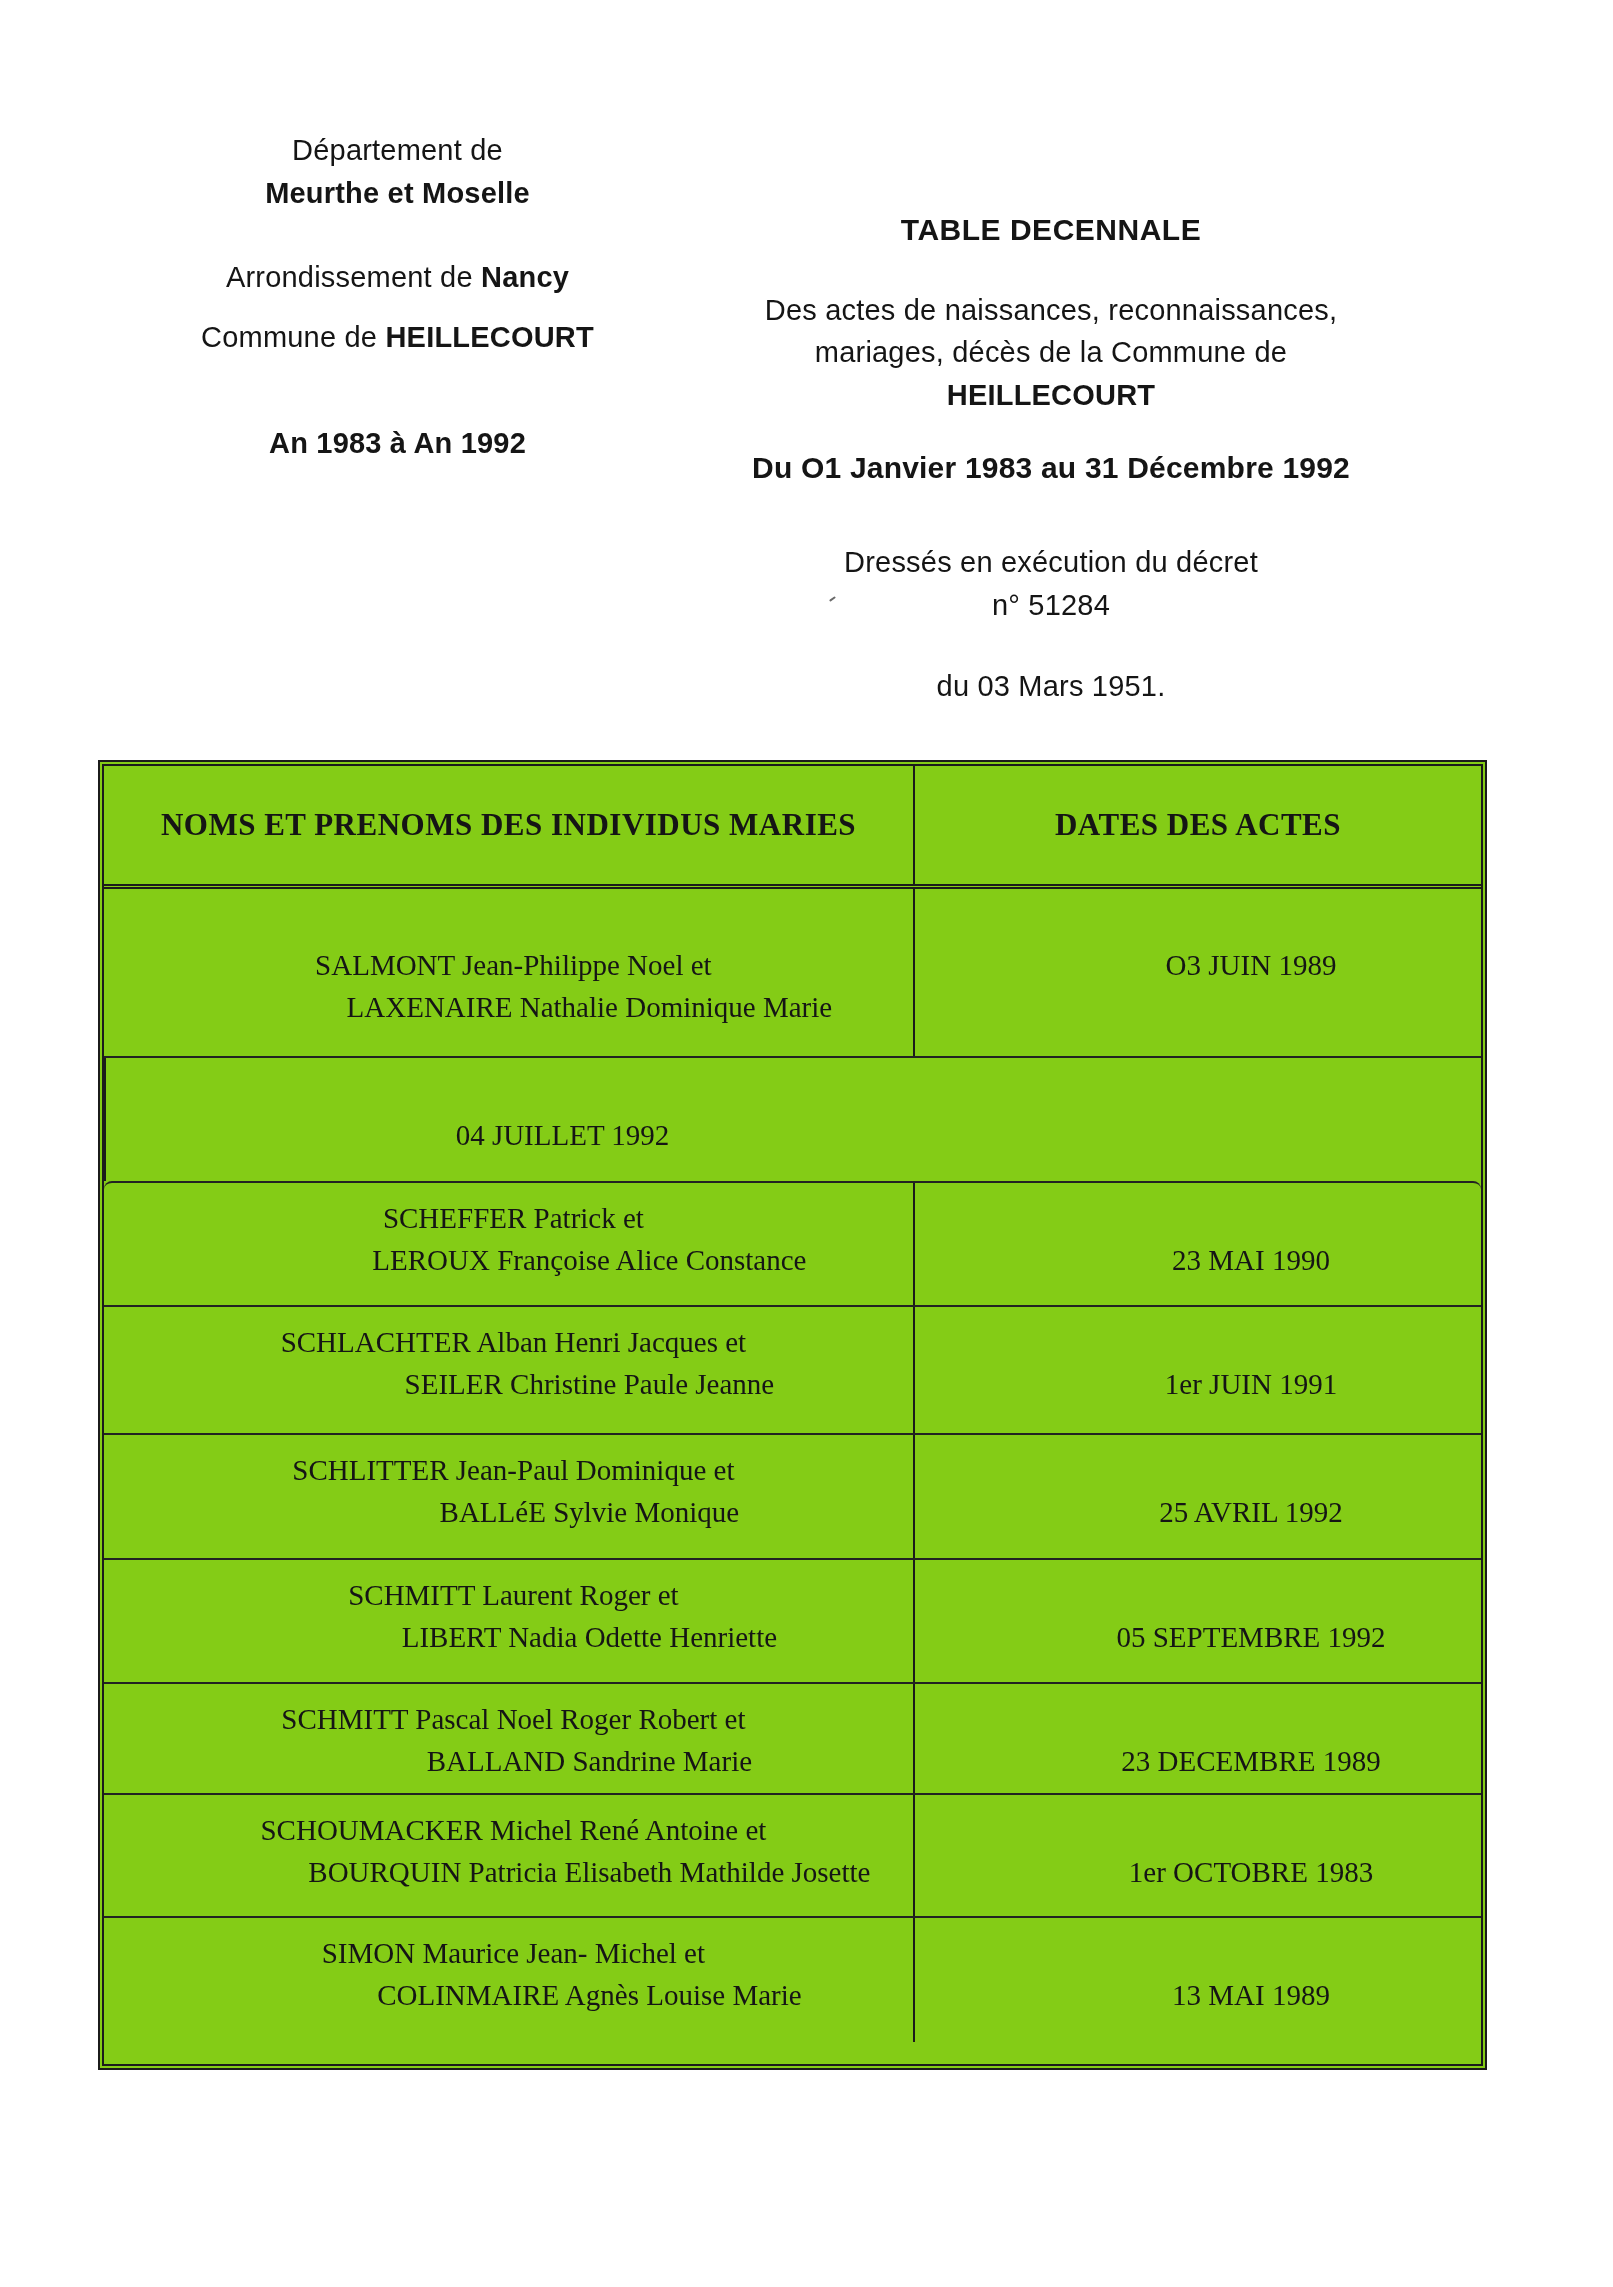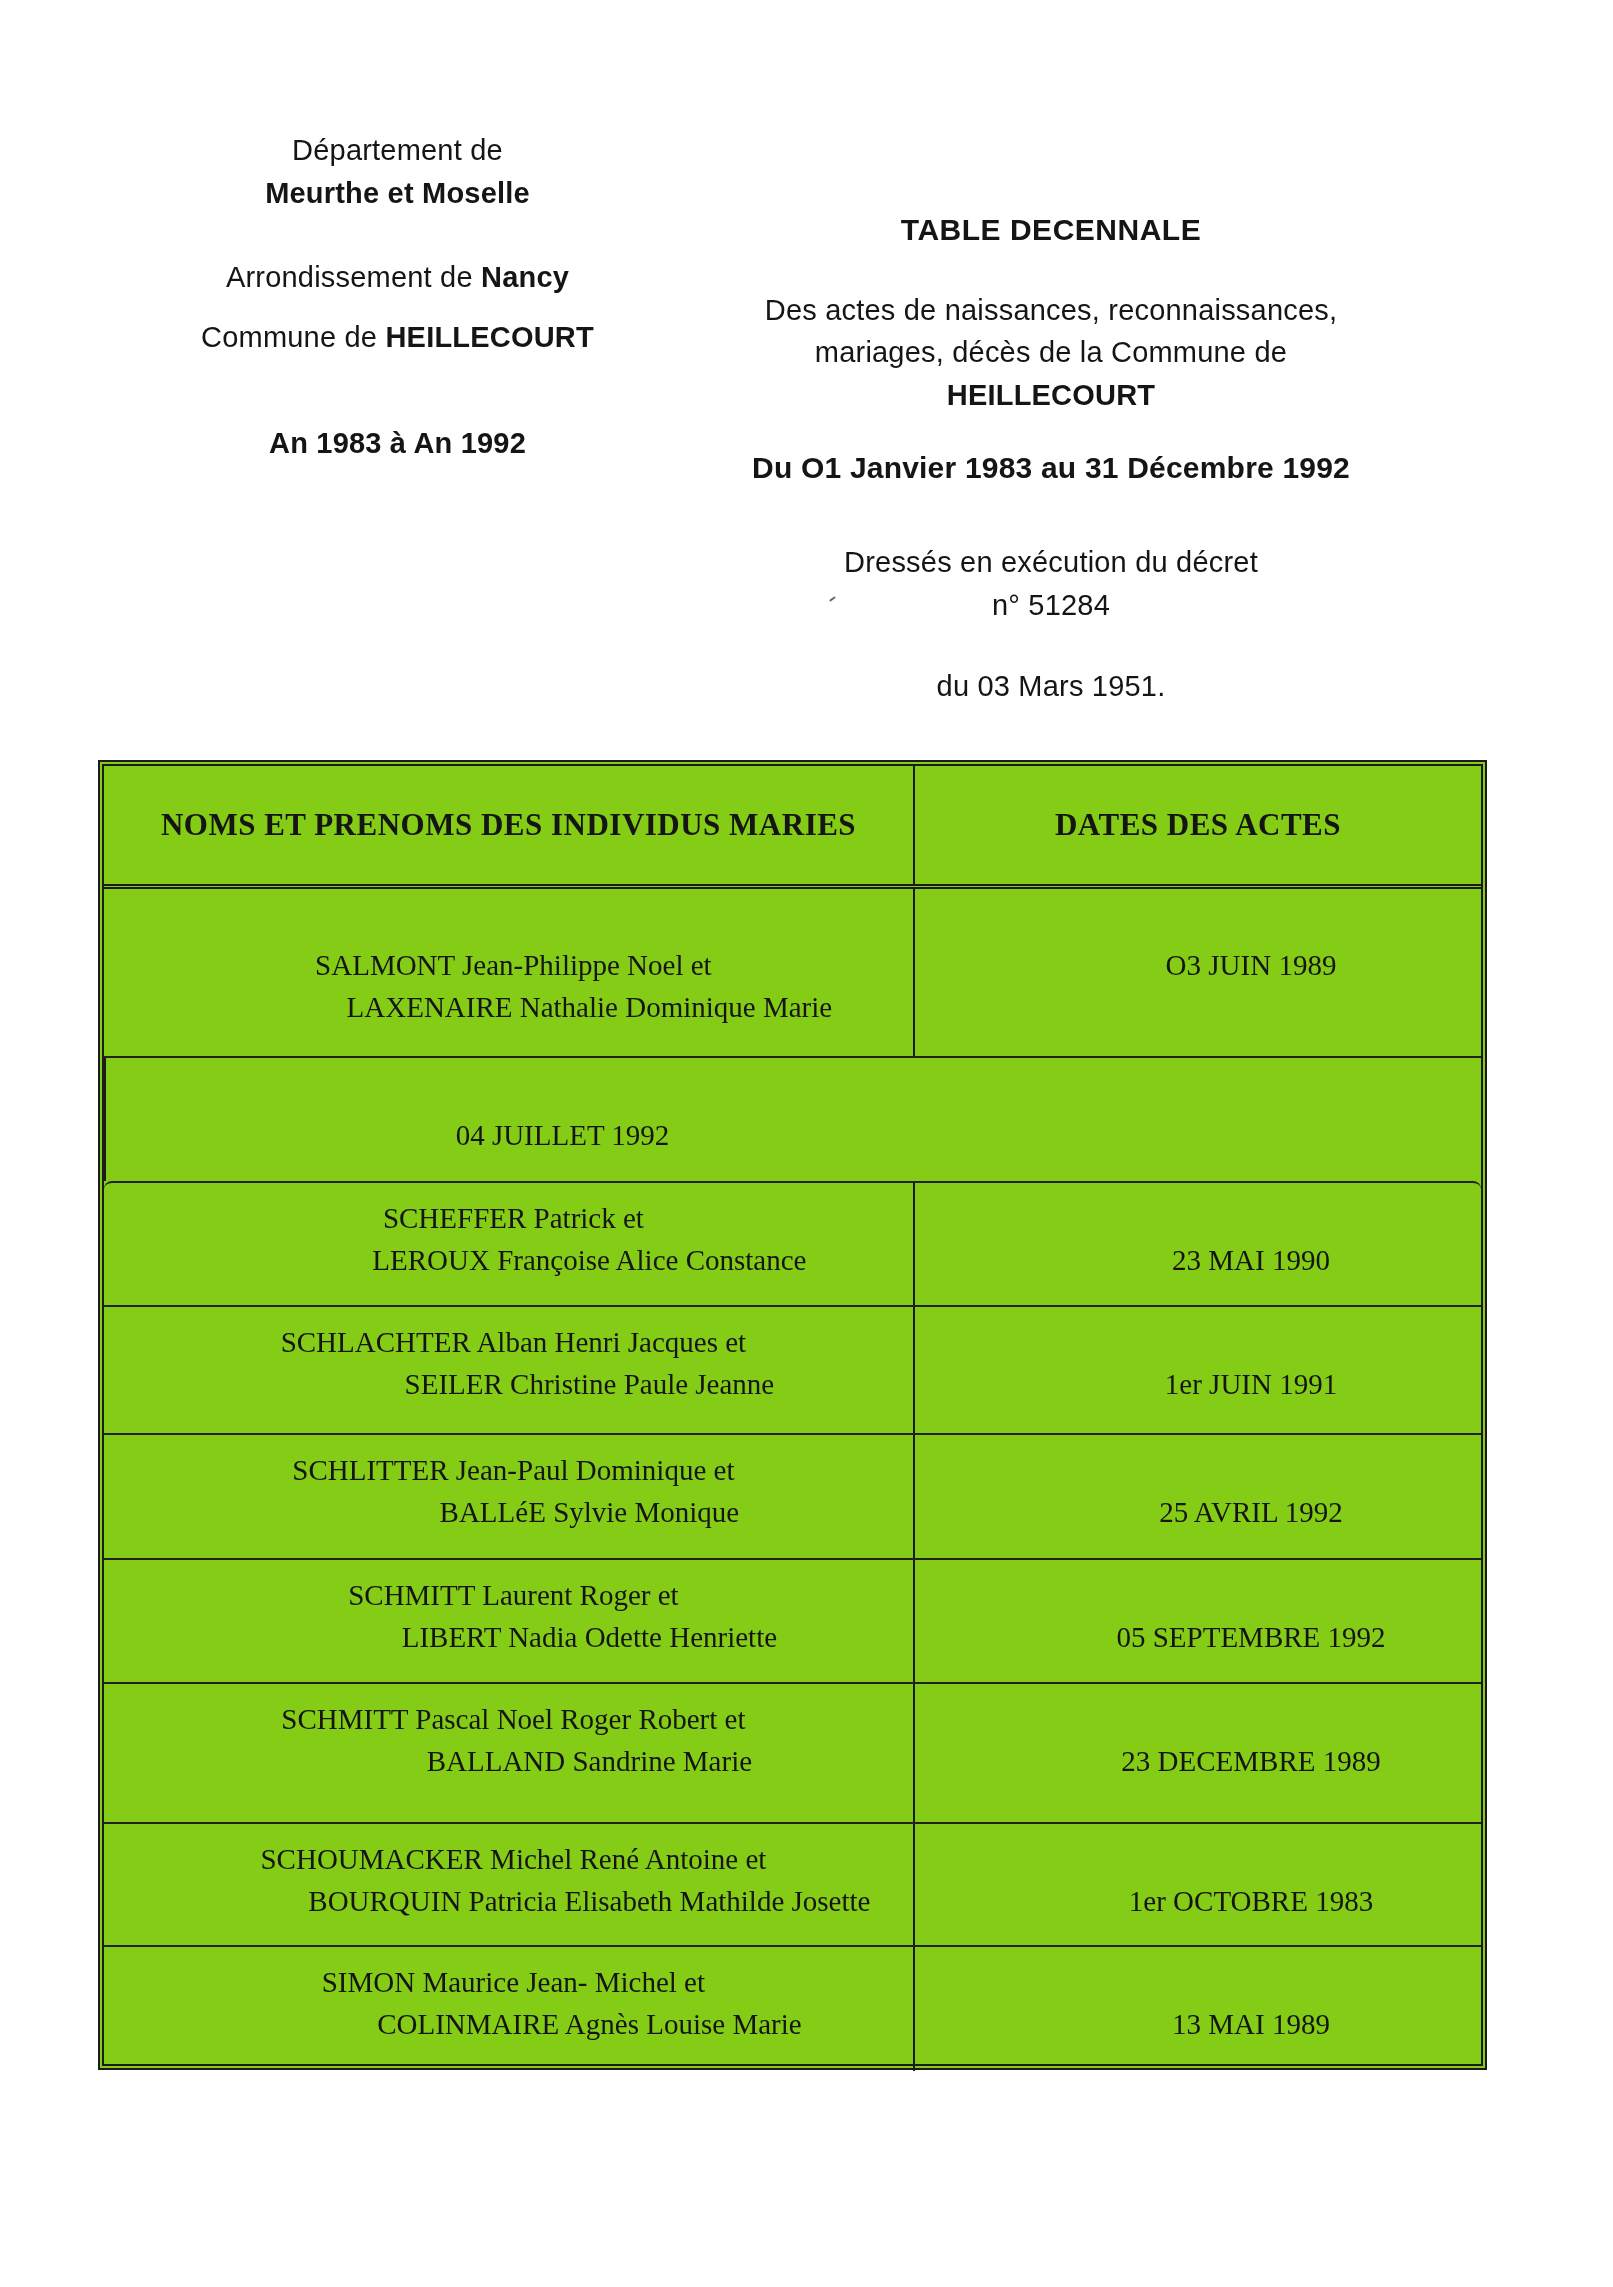--- a/index.html
+++ b/index.html
@@ -75,21 +75,21 @@
   .thead .th.dates-h { border-left: 2.9px solid #1b1b1b; }
 
   .trow {
     display: grid; grid-template-columns: 809px 1fr;
     box-sizing: border-box;
   }
   .trow + .trow { border-top: 2px solid #222; }
 
   .r1 { height: 167px; }
   .r2 { height: 125px; } .r3 { height: 124px; border-radius: 8px; } .r4 { height: 128px; }
-  .r5 { height: 125px; } .r6 { height: 124px; } .r7 { height: 140px; }
+  .r5 { height: 125px; } .r6 { height: 124px; } .r7 { height: 111px; }
   .r8 { height: 123px; } .r9 { height: 126px; }
 
   .names {
     padding: 13.7px 0 0 9.8px; box-sizing: border-box;
     font-size: 29px; line-height: 42px; white-space: nowrap;
   }
   .names .l2 { padding-left: 152px; }
   .dates {
     border-left: 2.9px solid #1b1b1b;
     padding: 13.7px 0 0 106px; box-sizing: border-box;

